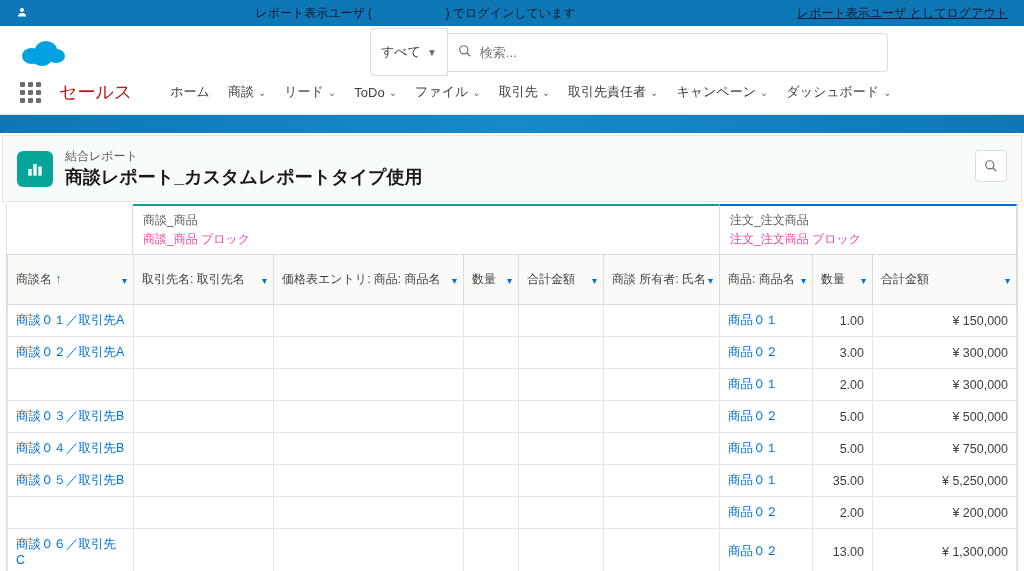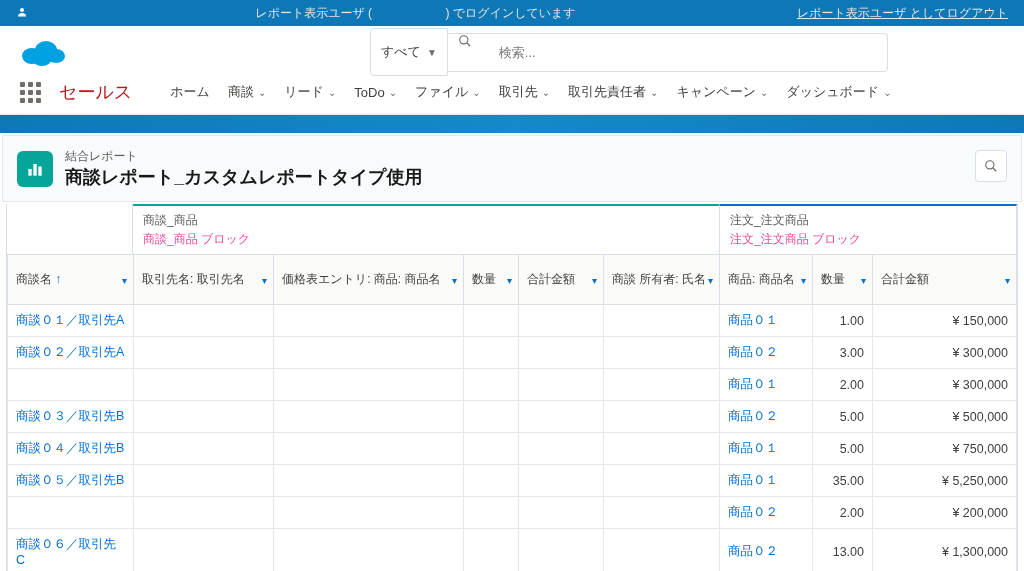--- a/index.html
+++ b/index.html
@@ -1,30 +1,30 @@
 <!DOCTYPE html>
 <html><head>
 <meta charset="utf-8">
 <style>
 * { margin: 0; padding: 0; box-sizing: border-box; }
 body { font-family: "Salesforce Sans", Arial, sans-serif; font-size: 13px; color: #3e3e3c; background: #fff; width: 1024px; height: 571px; overflow: hidden; }
 
 
-.sys-bar { background: #0e78b6; color: #e5e5e5; height: 26px; display: flex; align-items: center; padding: 0 16px; font-size: 12px; }
+.sys-bar { background: #0e78b6; color: #0f172a; height: 26px; display: flex; align-items: center; padding: 0 16px; font-size: 12px; }
 .sys-bar .user-icon { margin-right: 6px; }
 .sys-bar .mid { flex: 1; text-align: center; }
 .sys-bar .logout { text-decoration: underline; margin-left: 0; cursor: pointer; }
 
 
 .hdr { background: #fff; padding: 10px 0 0 0; }
 .hdr-row1 { display: flex; align-items: center; padding: 0 20px 6px; position: relative; }
 .cloud-logo { width: 46px; height: 32px; margin-right: 20px; }
 .search-wrap { position: absolute; left: 370px; display: flex; align-items: center; }
 .search-type { border: 1px solid #d8dde6; border-radius: 4px 0 0 4px; height: 48px; padding: 0 10px; font-size: 13px; display: flex; align-items: center; gap: 6px; background: #fff; }
-.search-box { border: 1px solid #d8dde6; border-left: none; border-radius: 0 4px 4px 0; height: 39px; width: 440px; display: flex; padding: 0 10px; gap: 19px; }
+.search-box { border: 1px solid #d8dde6; border-left: none; border-radius: 0 4px 4px 0; height: 39px; width: 440px; display: flex; align-items: center; padding: 0 10px; }
 .search-box input { border: none; outline: none; flex: 1; font-size: 13px; }
 .mag-icon { color: #706e6b; margin-right: 8px; }
 
 
 .nav-row { display: flex; align-items: center; padding: 6px 20px 10px; gap: 18px; border-bottom: 1px solid #e6e6e6; }
 .app-launcher { display: grid; grid-template-columns: repeat(3, 5px); grid-template-rows: repeat(3, 5px); gap: 3px; cursor: pointer; }
 .app-launcher span { background: #706e6b; border-radius: 1px; }
 .app-name { font-size: 18px; color: #b91c1c; margin-right: 20px; }
 .nav-item { color: #3e3e3c; display: flex; align-items: center; gap: 4px; cursor: pointer; font-size: 13px; white-space: nowrap; }
 .chev { font-size: 10px; color: #706e6b; }

